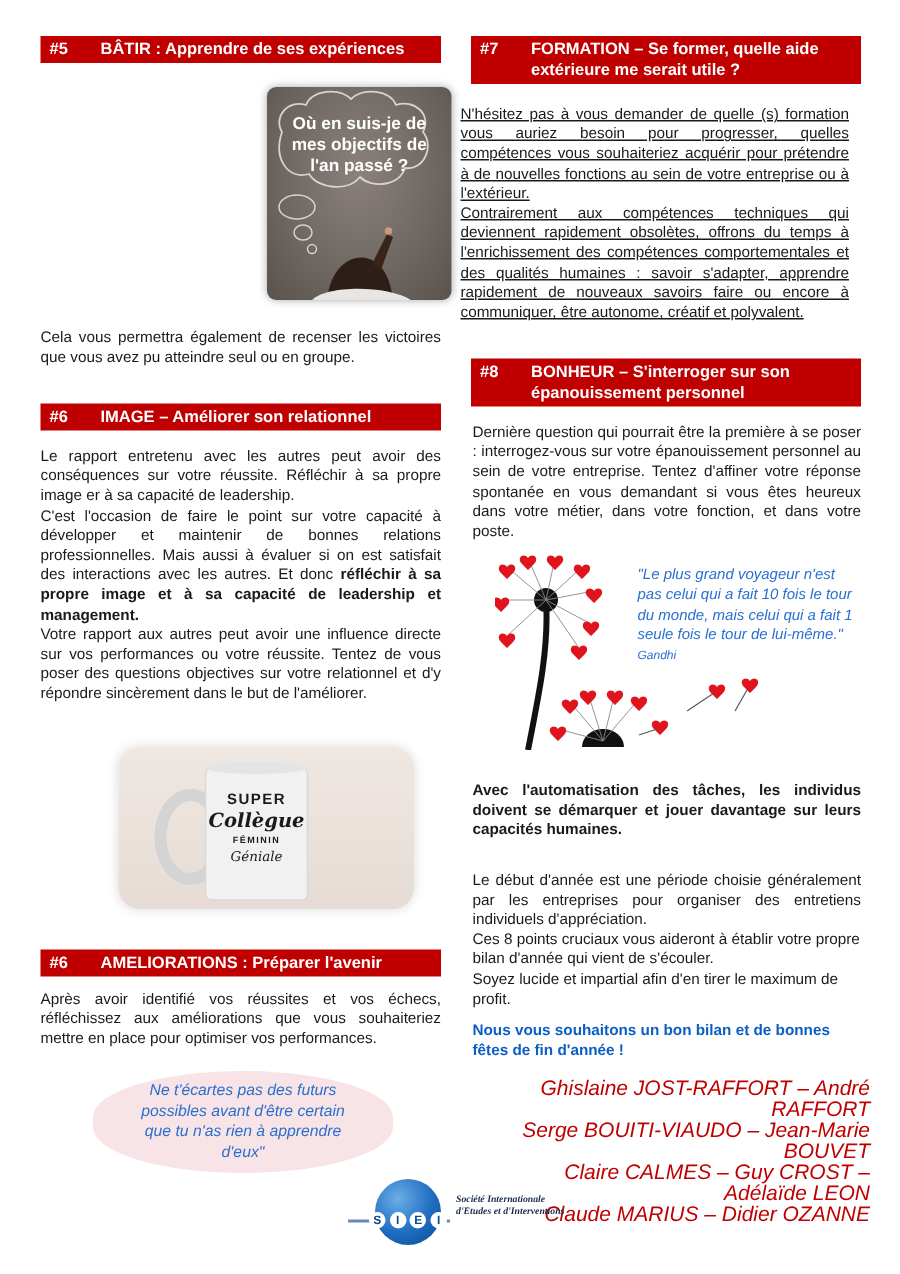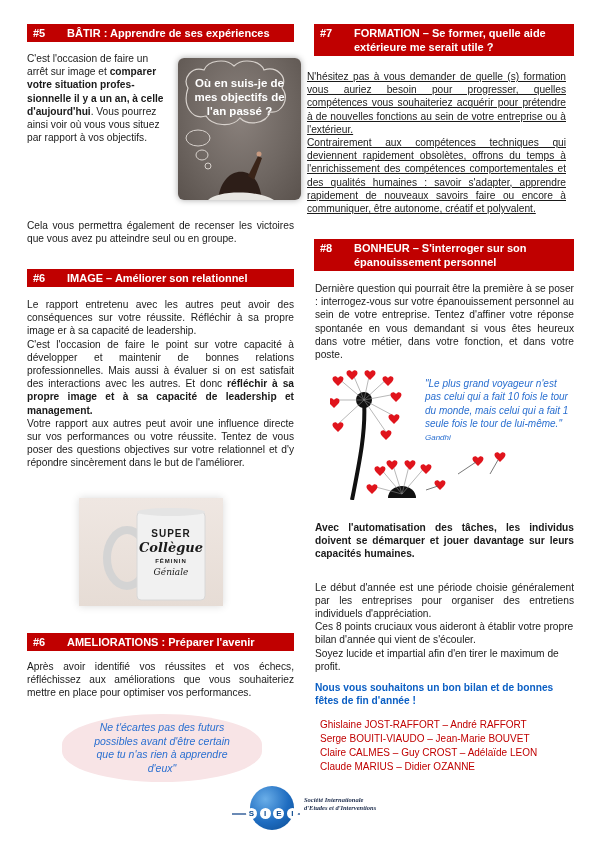--- a/index.html
+++ b/index.html
@@ -13,32 +13,31 @@
   b { font-weight: bold; }
   .img-box { position: absolute; }
   .thought-img {
     background: radial-gradient(ellipse at 50% 40%, #8a817c 0%, #6e6661 60%, #5a524d 100%);
     border-radius: 6px; box-shadow: 0 0 6px rgba(0,0,0,0.35); overflow: hidden;
   }
   .cloud-txt { position: absolute; left: 0; right: 0; top: 18px; text-align: center; color: #fff; font-weight: bold; font-size: 11.5px; line-height: 14px; }
   .mug-img { background: linear-gradient(180deg, #efe7e2 0%, #e6dcd5 100%); box-shadow: 0 0 8px rgba(0,0,0,0.15); overflow: hidden; }
   .quote-cloud { position: absolute; background: #f8e4e6; border-radius: 50% / 45%; }
   .blue-quote { color: #2a6fd0; font-style: italic; }
-  .sig { color: #c00000; font-size: 10px; line-height: 14px; text-align: left; }
+  .sig { color: #c00000; font-style: italic; font-size: 14px; line-height: 14px; text-align: right; }
 </style>
 </head>
 <body>
 
 <div class="col hdr" style="left:27px; top:24px; width:267px;">
   <span class="num">#5</span>
   <span class="ttl">BÂTIR : Apprendre de ses expériences</span>
 </div>
 
 <div class="col" style="left:27px; top:52px; width:143px;">
-  <p><span>C'est l'occasion de faire un arrêt sur image et </span><b>comparer votre situation profes-sionnelle il y a un an, à celle d'aujourd'hui</b><span>. Vous pourrez ainsi voir où vous vous situez par rapport à vos objectifs.</span></p>
 </div>
 
 <div class="img-box thought-img" style="left:178px; top:58px; width:123px; height:142px;">
   <svg width="113" height="142" viewBox="0 0 113 142" style="position:absolute;left:0;top:0;">
     <path d="M10,30 C4,20 14,8 26,12 C30,2 48,0 56,8 C64,0 82,2 86,12 C98,8 110,18 104,30 C112,40 104,56 92,54 C88,66 70,68 62,60 C54,70 34,68 28,58 C14,62 4,48 10,30 Z" fill="none" stroke="#d8d2cd" stroke-width="1.2"></path>
     <ellipse cx="20" cy="80" rx="12" ry="8" fill="none" stroke="#d8d2cd" stroke-width="1"></ellipse>
     <ellipse cx="24" cy="97" rx="6" ry="5" fill="none" stroke="#d8d2cd" stroke-width="1"></ellipse>
     <ellipse cx="30" cy="108" rx="3" ry="3" fill="none" stroke="#d8d2cd" stroke-width="1"></ellipse>
     <path d="M40,142 C42,122 54,112 66,114 C76,116 82,126 84,142 Z" fill="#2d1e18"></path>
     <path d="M70,118 L80,98 L84,100 L76,122 Z" fill="#3a2418"></path>
@@ -56,21 +55,21 @@
   <span class="num">#6</span>
   <span class="ttl">IMAGE – Améliorer son relationnel</span>
 </div>
 
 <div class="col" style="left:27px; top:298px; width:267px;">
   <p class="j">Le rapport entretenu avec les autres peut avoir des conséquences sur votre réussite. Réfléchir à sa propre image er à sa capacité de leadership.</p>
   <p class="j"><span>C'est l'occasion de faire le point sur votre capacité à développer et maintenir de bonnes relations professionnelles. Mais aussi à évaluer si on est satisfait des interactions avec les autres. Et donc </span><b>réfléchir à sa propre image et à sa capacité de leadership et management.</b></p>
   <p class="j">Votre rapport aux autres peut avoir une influence directe sur vos performances ou votre réussite. Tentez de vous poser des questions objectives sur votre relationnel et d'y répondre sincèrement dans le but de l'améliorer.</p>
 </div>
 
-<div class="img-box mug-img" style="left:79px; top:498px; width:144px; height:108px;">
+<div class="img-box mug-img" style="left:79px; top:498px; width:197px; height:108px;border-radius:14px;">
   <svg width="163" height="108" viewBox="0 0 163 108" style="position:absolute;left:0;top:0;">
     <ellipse cx="48" cy="60" rx="20" ry="28" fill="none" stroke="#d4d4d4" stroke-width="8"></ellipse>
     <rect x="58" y="14" width="68" height="88" rx="4" fill="#f1f1f1" stroke="#d8d8d8"></rect>
     <ellipse cx="92" cy="14" rx="34" ry="4" fill="#e4e4e4"></ellipse>
   </svg>
   <div style="position:absolute; left:58px; top:30px; width:68px; text-align:center;">
     <div style="font-weight:bold; font-size:10px; line-height:12px; letter-spacing:1px;">SUPER</div>
     <div style="font-family:'DejaVu Serif', serif; font-style:italic; font-weight:bold; font-size:13px; line-height:16px;">Collègue</div>
     <div style="font-weight:bold; font-size:6px; line-height:10px; letter-spacing:1px;">FÉMININ</div>
     <div style="font-family:'DejaVu Serif', serif; font-style:italic; font-size:9px; line-height:12px;">Géniale</div>

